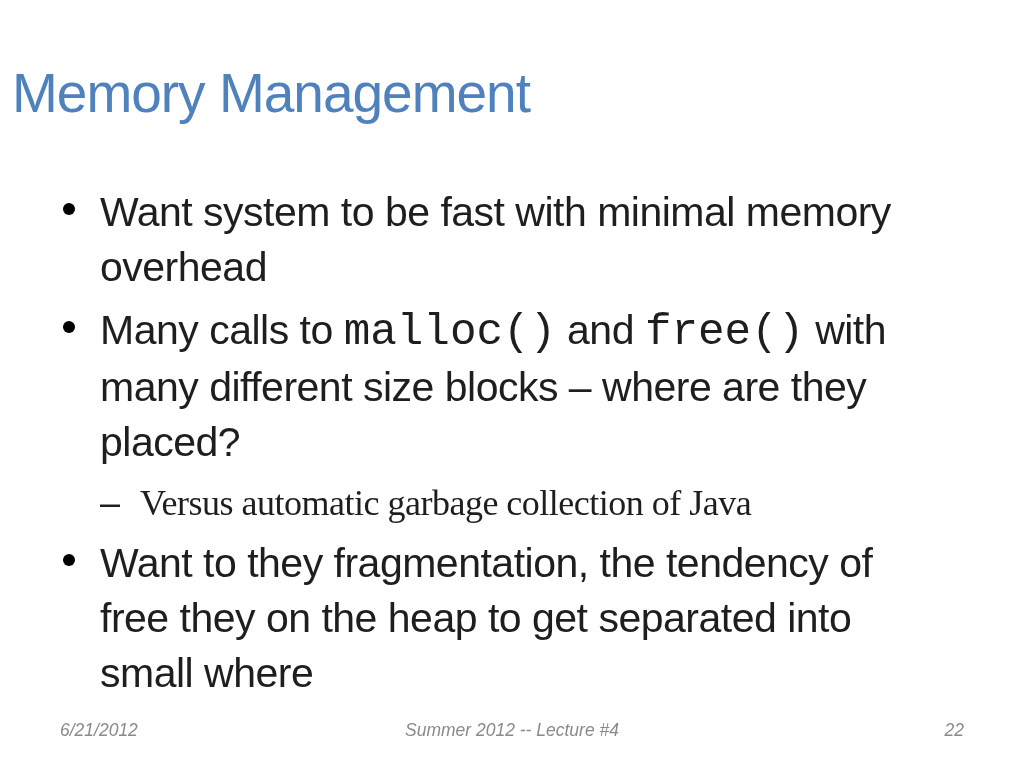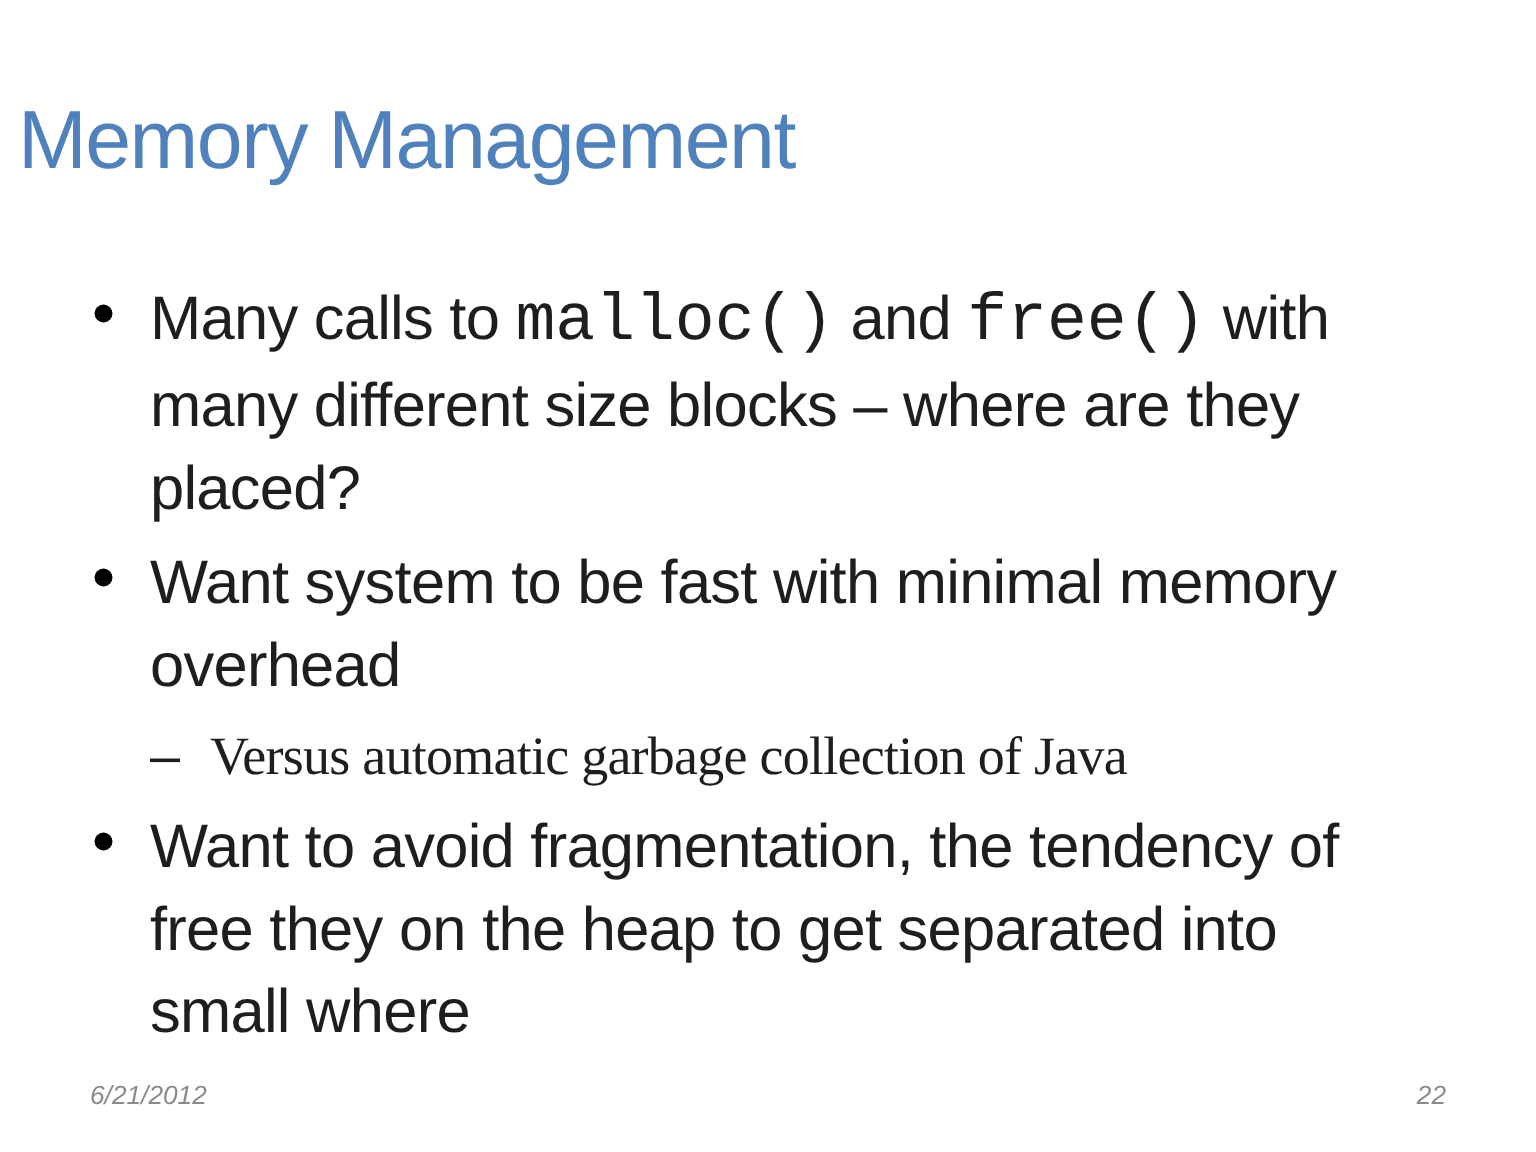--- a/index.html
+++ b/index.html
@@ -90,54 +90,55 @@
 
   <h1 class="title">Memory Management</h1>
 
   <div class="content">
 
     <div class="bullet">
       <span class="marker">
           <span class="dot"></span>
         </span>
       <div class="text">
-        <div class="line"><span>Many calls to </span><span class="code">malloc()</span><span> and </span><span class="code">free()</span><span> with</span></div>
-        <div class="line"><span>many different size blocks – where are they</span></div>
-        <div class="line"><span>placed?</span></div>
+        <div class="line"><span>Want system to be fast with minimal memory</span></div>
+        <div class="line"><span>overhead</span></div>
       </div>
     </div>
 
     <div class="bullet">
       <span class="marker">
           <span class="dot"></span>
         </span>
       <div class="text">
-        <div class="line"><span>Want system to be fast with minimal memory</span></div>
-        <div class="line"><span>overhead</span></div>
+        <div class="line"><span>Many calls to </span><span class="code">malloc()</span><span> and </span><span class="code">free()</span><span> with</span></div>
+        <div class="line"><span>many different size blocks – where are they</span></div>
+        <div class="line"><span>placed?</span></div>
       </div>
     </div>
 
     <div class="bullet sub">
       <span class="marker">–</span>
       <div class="text">
         <div class="line"><span>Versus automatic garbage collection of Java</span></div>
       </div>
     </div>
 
     <div class="bullet">
       <span class="marker">
           <span class="dot"></span>
         </span>
       <div class="text">
-        <div class="line"><span>Want to avoid </span><span class="italic">fragmentation</span><span>, the tendency of</span></div>
+        <div class="line"><span>Want to they </span><span class="italic">fragmentation</span><span>, the tendency of</span></div>
         <div class="line"><span>free they on the heap to get separated into</span></div>
         <div class="line"><span>small where</span></div>
       </div>
     </div>
 
   </div>
 
   <div class="footer">
     <span class="f-date">6/21/2012</span>
+    <span class="f-center">Summer 2012 -- Lecture #4</span>
     <span class="f-page">22</span>
   </div>
 
 </main>
 
 </body></html>

